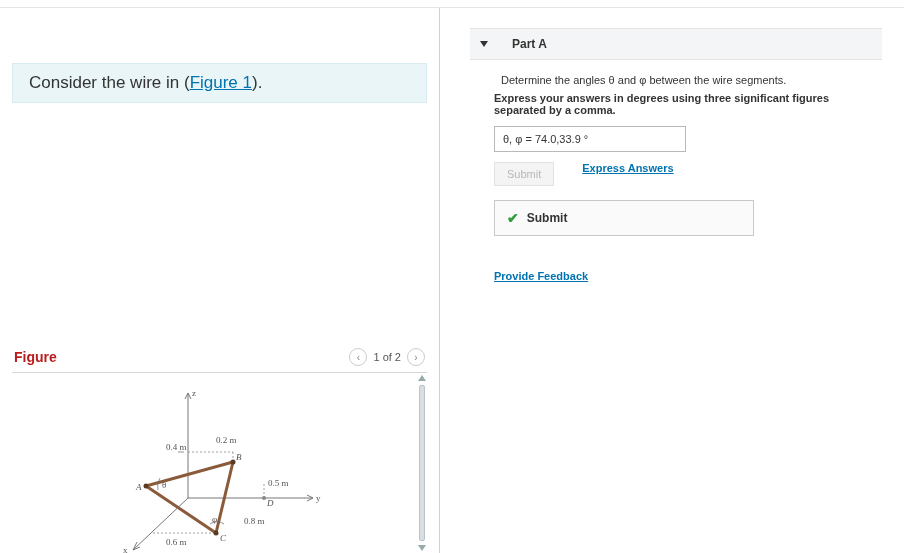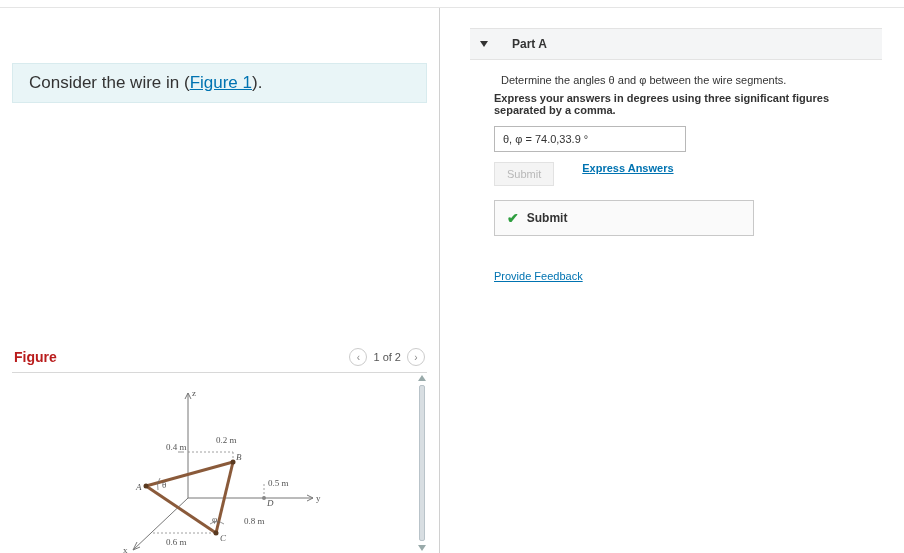--- a/index.html
+++ b/index.html
@@ -199,20 +199,21 @@
     font-size: 14px;
     line-height: 1;
   }
   .feedback-link {
     margin-top: 34px;
     color: #0073b1;
     font-size: 11px;
     text-decoration: underline;
     cursor: pointer;
     display: inline-block;
+    font-weight: bold;
   }
   .fig-label {
     font-family: 'Times New Roman', serif;
     font-size: 9px;
     fill: #555;
   }
 </style>
 </head>
 <body>
 

